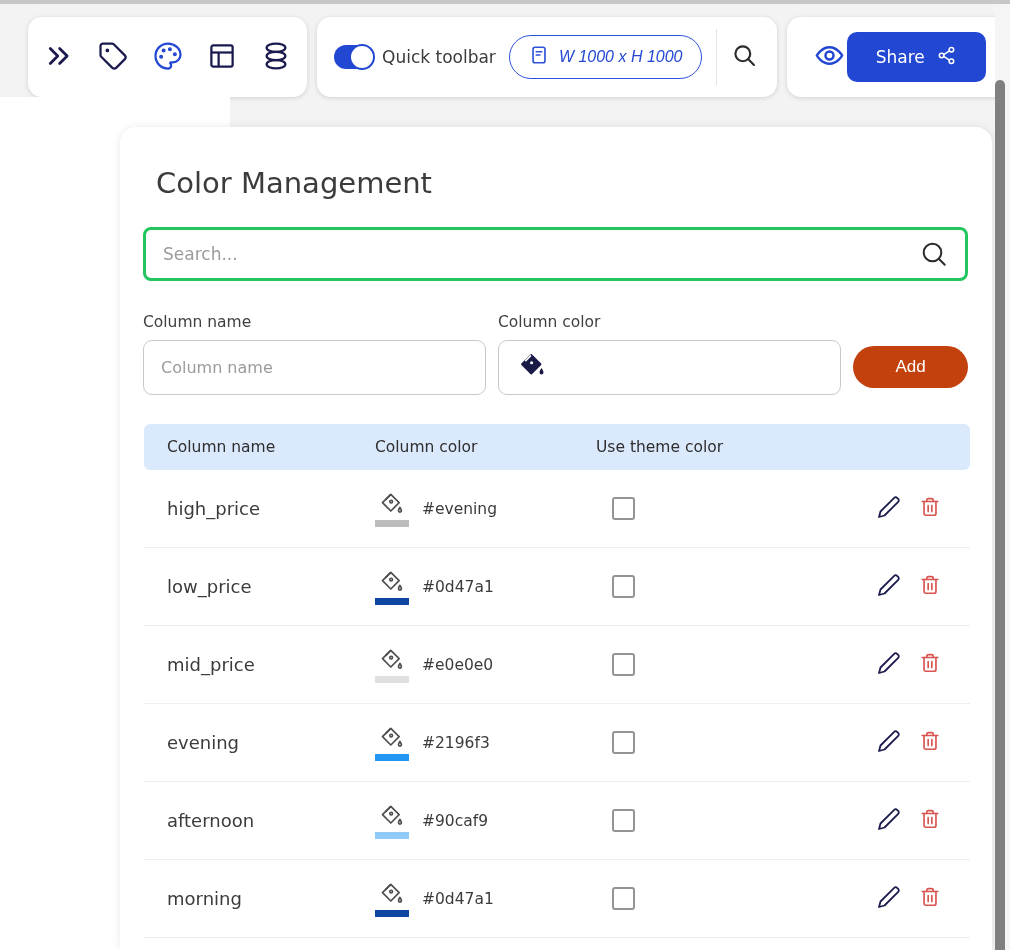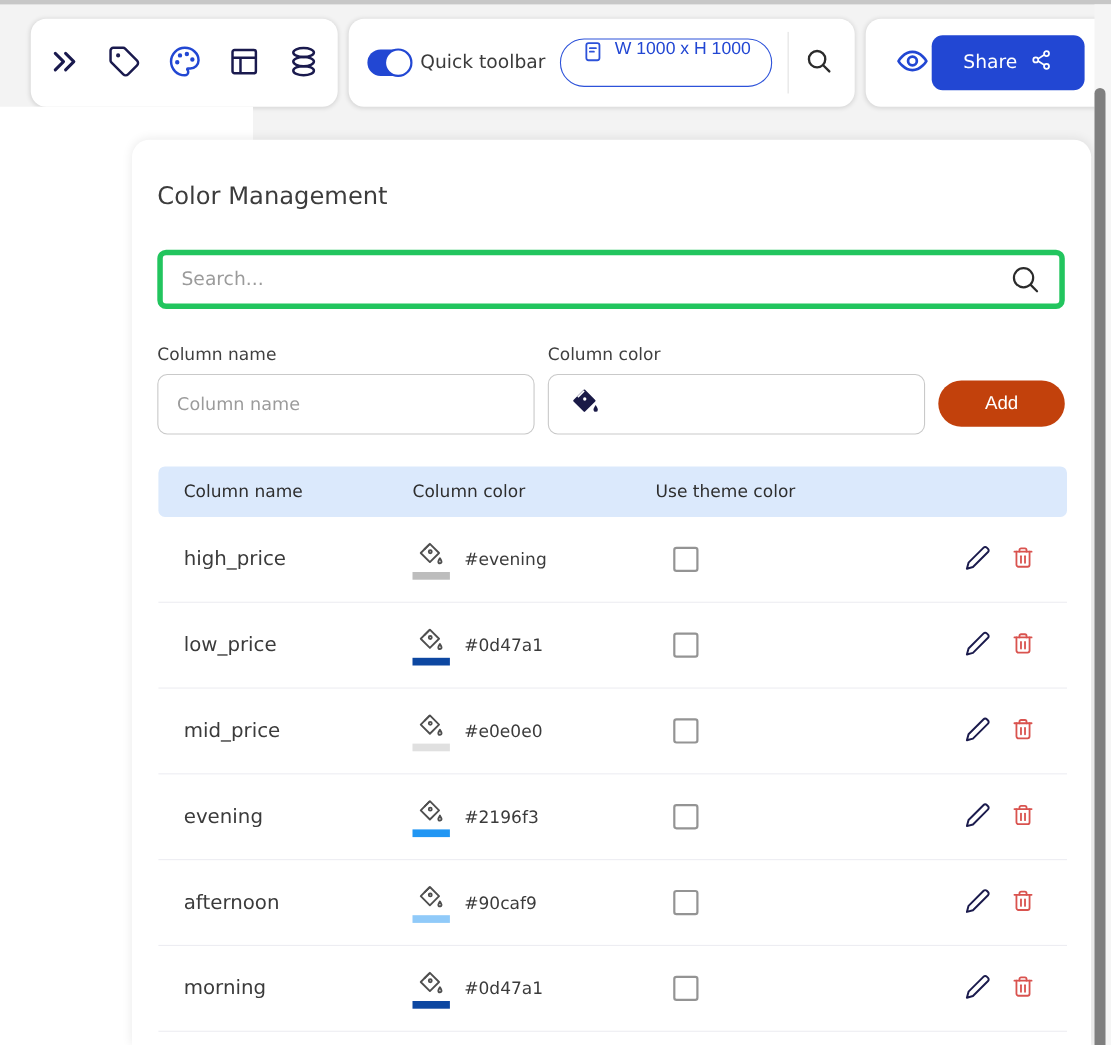--- a/index.html
+++ b/index.html
@@ -14,36 +14,36 @@
     position:absolute; top:17px; height:80px; background:#fff; border-radius:14px;
     box-shadow:0 1px 5px rgba(0,0,0,.14); display:flex; align-items:center;margin-left:16px;
   }
   .card-tools { left:12px; width:279px; padding:0 14px; justify-content:space-between; }
   .icon-btn { width:34px; height:34px; display:flex; align-items:center; justify-content:center; cursor:pointer; border:none; background:transparent; }
 
   .card-quick { left:301px; width:460px; padding:0 17px; }
   .toggle { position:relative; width:39px; height:24px; border-radius:13px; background:#2247d3; flex:0 0 auto; cursor:pointer; }
   .toggle .thumb { position:absolute; right:-2px; top:-1px; width:26px; height:26px; border-radius:50%; background:#fff; border:2px solid #2247d3; }
   .quick-label { font-size:17px; color:#3b3b3b; margin-left:9px; white-space:nowrap; }
-  .size-pill { margin-left:13px; height:44px; border:1px solid #2d52d9; border-radius:22px; display:flex; gap:9px; padding:0 18px; color:#2247d3; font-size:16px; white-space:nowrap; background:#fff; cursor:pointer; }
+  .size-pill { margin-left:13px; height:44px; border:1px solid #2d52d9; border-radius:22px; display:flex; align-items:center; gap:9px; padding:0 18px; color:#2247d3; font-size:16px; white-space:nowrap; background:#fff; cursor:pointer;font-style:italic; }
   .vdivider { width:1px; height:56px; background:#e2e2e2; margin-left:14px; }
   .search-tool { margin-left:13px; }
 
   .card-share { left:771px; width:225px; padding:0 26px; justify-content:flex-end; }
   .share-btn { height:50px; width:141px; background:#2247d3; border:none; border-radius:10px; color:#fff; font-size:17px; display:flex; align-items:center; justify-content:center; gap:11px; cursor:pointer; font-family:inherit; }
 
   .canvas-bg { position:absolute; left:0; top:97px; width:230px; height:853px; background:#fff; }
 
   .panel {
     position:absolute; left:120px; top:127px; width:872px; height:823px;
     background:#fff; border-radius:16px 16px 0 0; box-shadow:0 0 10px rgba(0,0,0,.09);
   }
-  .panel-title { position:absolute; left:23px; top:39px; font-size:22px; color:#3c3c3c; }
-
-  .search-box { position:absolute; left:23px; top:100px; width:825px; height:54px; border:5px solid #22c55e; border-radius:8px; background:#fff; display:flex; align-items:center; }
+  .panel-title { position:absolute; left:36px; top:39px; font-size:29px; color:#3c3c3c; }
+
+  .search-box { position:absolute; left:23px; top:100px; width:825px; height:54px; border:3px solid #22c55e; border-radius:8px; background:#fff; display:flex; align-items:center; }
   .search-box input { flex:1; border:none; outline:none; font-family:inherit; font-size:17px; color:#3b3b3b; padding:0 17px; background:transparent; }
   .search-box input::placeholder { color:#9b9b9b; }
   .search-box .mag { margin-right:16px; display:flex; cursor:pointer; }
 
   .field-label { position:absolute; font-size:15.5px; color:#3f3f3f; }
   .lbl-name { left:23px; top:186px; }
   .lbl-color { left:378px; top:186px; }
   .field-input { position:absolute; top:213px; width:343px; height:55px; border:1px solid #c9c9c9; border-radius:9px; background:#fff; display:flex; align-items:center; }
   .in-name { left:23px; }
   .in-name input { flex:1; border:none; outline:none; font-family:inherit; font-size:16px; color:#3b3b3b; padding:0 17px; background:transparent; }

